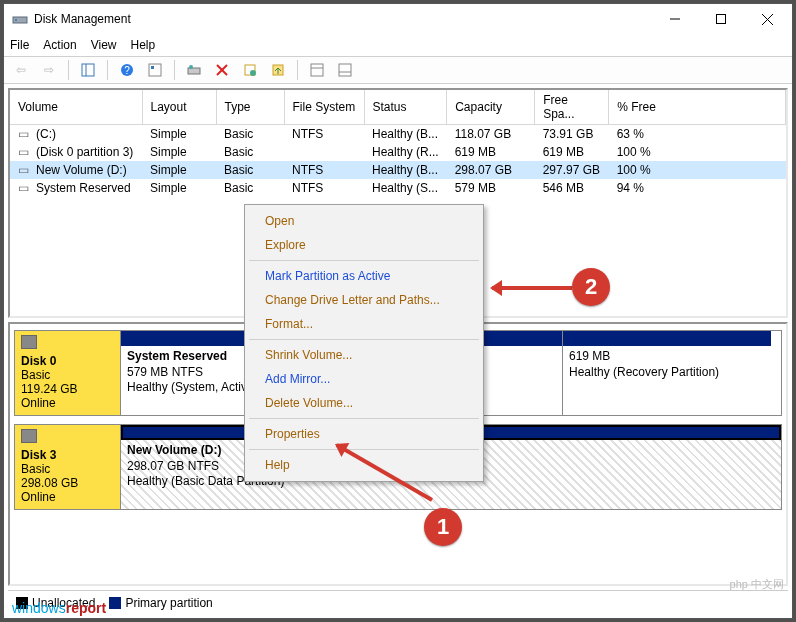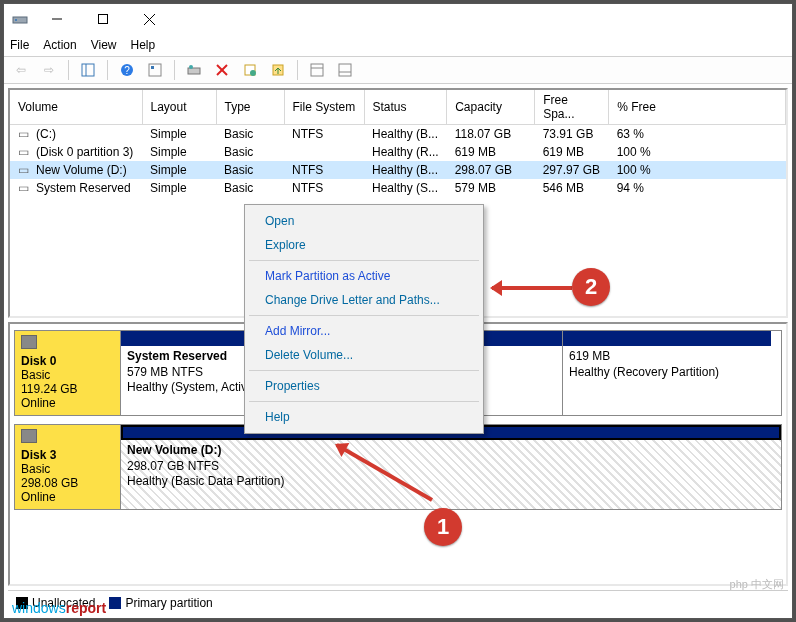--- a/index.html
+++ b/index.html
@@ -31,21 +31,21 @@
   .diskbody { flex:1; border:1px solid #888; display:flex; }
   .hdrstrip { height:15px; background:#001f7a; }
   .part { border-right:1px solid #888; display:flex; flex-direction:column; }
   .part:last-child { border-right:none;}
   .partbody { flex:1; padding:3px 6px; font-size:12px; background:#fff; line-height:1.3; }
   .part.selected .partbody { background:repeating-linear-gradient(45deg,#fff,#fff 4px,#e0e0e0 4px,#e0e0e0 6px);}
   .part.selected .hdrstrip { outline:2px solid #000; outline-offset:-2px;}
   .legend { height:24px; border-top:1px solid #ccc; padding:3px 8px; font-size:12px; display:flex; align-items:center; gap:14px;}
   .sw { width:12px; height:12px; display:inline-block; vertical-align:middle; margin-right:4px;}
   .context { position:absolute; left:240px; top:200px; width:240px; background:#f2f2f2; border:1px solid #a0a0a0; box-shadow:3px 3px 4px rgba(0,0,0,0.25); padding:4px 2px; font-size:12px;}
-  .citem { padding:5px 18px; color:#0369a1;}
+  .citem { padding:5px 18px; color:#a16207;}
   .citem.disabled { color:#1d4ed8;}
   .csep { height:1px; background:#d0d0d0; margin:3px 2px;}
   .callout { position:absolute; width:38px; height:38px; border-radius:50%; background:#d23a2f; color:#fff; font-size:22px; font-weight:600; display:flex; align-items:center; justify-content:center; box-shadow:0 1px 2px rgba(0,0,0,0.4);}
   .arrow { position:absolute; height:4px; background:#d23a2f; }
   .arrow::before { content:""; position:absolute; left:-10px; top:-6px; border:8px solid transparent; border-right:12px solid #d23a2f;}
   .watermark { position:absolute; right:8px; bottom:26px; font-size:11px; color:#bbb;}
   .brand { position:absolute; left:8px; bottom:2px; font-size:14px; }
   .brand .w { color:#00a3e0;} .brand .r { color:#b91c1c; font-weight:700;text-align:center;}
 </style>
 </head>
@@ -53,20 +53,21 @@
 
 <div class="window">
 
   <div class="titlebar">
     <span class="icon">
       <svg width="16" height="16">
           <rect x="1" y="6" width="14" height="6" fill="#9aa6b2" stroke="#5b6b7a"></rect>
           <rect x="3" y="8" width="2" height="2" fill="#4b80b7"></rect>
         </svg>
     </span>
+    <span class="title">Disk Management</span>
     <div class="winbtns">
       <div class="winbtn">
         <svg width="10" height="10">
             <line x1="0" y1="5" x2="10" y2="5" stroke="#000"></line>
           </svg>
       </div>
       <div class="winbtn">
         <svg width="10" height="10">
             <rect x="0.5" y="0.5" width="9" height="9" fill="none" stroke="#000"></rect>
           </svg>
@@ -261,21 +262,23 @@
       <span><span class="sw" style="background:#001f7a"></span><span>Primary partition</span></span>
     </div>
   </div>
 
   <div class="context">
     <div class="citem">Open</div>
     <div class="citem">Explore</div>
     <div class="csep"></div>
     <div class="citem disabled">Mark Partition as Active</div>
     <div class="citem">Change Drive Letter and Paths...</div>
-    <div class="csep"></div>
+    <div class="citem">Format...</div>
+    <div class="csep"></div>
+    <div class="citem">Shrink Volume...</div>
     <div class="citem disabled">Add Mirror...</div>
     <div class="citem">Delete Volume...</div>
     <div class="csep"></div>
     <div class="citem">Properties</div>
     <div class="csep"></div>
     <div class="citem">Help</div>
   </div>
 
   <div class="arrow" style="left:488px; top:282px; width:80px;"></div>
   <div class="callout" style="left:568px; top:264px;">2</div>

